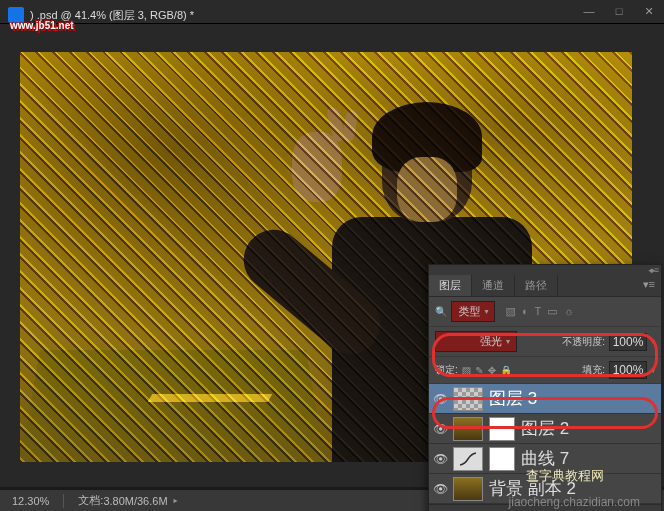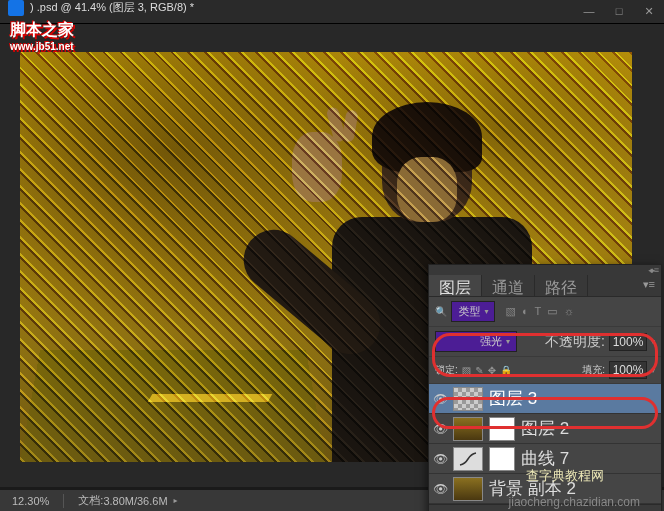--- a/index.html
+++ b/index.html
@@ -1,17 +1,17 @@
 <!DOCTYPE html>
 <html><head>
 <meta charset="utf-8">
 <style>
 *{margin:0;padding:0;box-sizing:border-box;font-family:"Microsoft YaHei",sans-serif}
 body{background:#1a1a1a;width:664px;height:511px;overflow:hidden;position:relative;color:#ccc;font-size:11px}
-.titlebar{height:24px;background:#2a2a2a;border-bottom:1px solid #000;display:flex;align-items:flex-start;padding:0 8px;color:#ddd;font-size:11px}
+.titlebar{height:24px;background:#2a2a2a;border-bottom:1px solid #000;display:flex;align-items:flex-end;padding:0 8px;color:#ddd;font-size:11px}
 .ps-icon{width:16px;height:16px;background:#1473e6;border-radius:2px;margin-right:6px;display:inline-block}
 .win-controls{position:absolute;right:0;top:0;display:flex}
 .win-btn{width:30px;height:22px;display:flex;align-items:center;justify-content:center;color:#999}
 .watermark{position:absolute;left:10px;top:20px;z-index:5;color:#fff;font-weight:bold;font-size:16px;text-shadow:2px 2px 0 #d00,-1px -1px 0 #d00}
 .canvas-area{position:absolute;left:0;top:24px;right:0;bottom:24px;background:#282828;overflow:hidden}
 .canvas{position:absolute;left:20px;top:28px;width:612px;height:410px;background:linear-gradient(180deg,#b8910a 0%,#a88510 30%,#9b7a0f 55%,#8a6e12 75%,#6b5510 100%);overflow:hidden}
 .sky{position:absolute;inset:0;background:radial-gradient(ellipse 300px 180px at 150px 100px,rgba(60,40,0,.5),transparent),radial-gradient(ellipse 200px 120px at 480px 80px,rgba(70,50,0,.4),transparent)}
 .road{position:absolute;bottom:0;left:0;width:50%;height:35%;background:linear-gradient(180deg,#7a680a 0%,#6b5a10 100%);transform:perspective(400px) rotateX(25deg);transform-origin:bottom}
 .lane{position:absolute;bottom:60px;left:130px;width:120px;height:8px;background:#d4b020;transform:skewX(-30deg)}
 .person{position:absolute;right:90px;top:50px;width:280px;height:380px}
@@ -23,25 +23,25 @@
 .hand{position:absolute;top:30px;left:30px;width:50px;height:70px;background:#9a7540;border-radius:40%}
 .finger1{position:absolute;top:-25px;left:38px;width:12px;height:35px;background:#9a7540;border-radius:6px;transform:rotate(-15deg)}
 .finger2{position:absolute;top:-22px;left:52px;width:12px;height:32px;background:#9a7540;border-radius:6px;transform:rotate(10deg)}
 .ants{position:absolute;inset:0;pointer-events:none;opacity:.5;background-image:repeating-linear-gradient(45deg,#000 0 2px,#fff 2px 4px,transparent 4px 12px);mix-blend-mode:overlay}
 .statusbar{position:absolute;left:0;bottom:0;right:0;height:22px;background:#383838;border-top:1px solid #1a1a1a;display:flex;align-items:center;padding:0 12px;font-size:11px;color:#bbb}
 .sb-sep{width:1px;height:14px;background:#555;margin:0 14px}
 .panel{position:absolute;right:2px;top:264px;width:234px;background:#454545;border:1px solid #222;box-shadow:-2px 2px 8px rgba(0,0,0,.5);z-index:10}
 .panel-drag{height:10px;background:#383838;display:flex;align-items:center;justify-content:flex-end;padding-right:4px}
 .panel-drag span{color:#888;font-size:9px;letter-spacing:-2px}
 .tabs{display:flex;background:#383838;height:22px;border-bottom:1px solid #2a2a2a}
-.tab{padding:3px 10px;font-size:16px;color:#999;border-right:1px solid #2a2a2a}
+.tab{padding:3px 10px;font-size:11px;color:#999;border-right:1px solid #2a2a2a}
 .tab.active{background:#454545;color:#ddd}
 .panel-menu{margin-left:auto;padding:3px 6px;color:#999}
 .row{display:flex;align-items:center;padding:4px 6px;gap:4px;border-bottom:1px solid #3a3a3a}
-.dd{background:#4c1d95;border:1px solid #222;padding:2px 6px;font-size:11px;display:flex;align-items:center;gap:4px;color:#ccc}
+.dd{background:#7f1d1d;border:1px solid #222;padding:2px 6px;font-size:11px;display:flex;align-items:center;gap:4px;color:#ccc}
 .filter-icons{display:flex;gap:6px;margin-left:6px;color:#888}
 .filter-icons span{font-size:11px}
 .red-ring{position:absolute;border:3px solid #e03030;border-radius:18px;pointer-events:none;z-index:15}
 .ring1{left:3px;top:68px;width:226px;height:44px}
 .ring2{left:3px;top:132px;width:226px;height:32px}
 .num-input{background:#353535;border:1px solid #222;width:38px;text-align:center;padding:1px;font-size:12px;color:#ddd}
 .lock-icons{display:flex;gap:4px;color:#999;font-size:10px}
 .layers{max-height:120px;overflow:hidden}
 .layer{display:flex;align-items:center;height:30px;border-bottom:1px solid #333;padding:0 4px;gap:6px}
 .layer.sel{background:#5a7aa0}
@@ -64,21 +64,20 @@
   <span class="ps-icon"></span>
   <span>) .psd @ 41.4% (图层 3, RGB/8) *</span>
   <div class="win-controls">
     <div class="win-btn">—</div>
     <div class="win-btn">□</div>
     <div class="win-btn">✕</div>
   </div>
 </div>
 
 <div class="watermark">
-  <div>脚本之家</div>
   <div style="font-size:10px">www.jb51.net</div>
 </div>
 
 <div class="canvas-area">
   <div class="canvas">
     <div class="sky"></div>
     <div class="road"></div>
     <div class="lane"></div>
     <div class="person">
       <div class="jacket"></div>
@@ -120,21 +119,21 @@
       <span>☼</span>
     </div>
   </div>
 
   <div class="red-ring ring1"></div>
   <div class="row">
     <div class="dd" style="width:82px;justify-content:flex-end">
       <span>强光</span>
       <span class="chev">▾</span>
     </div>
-    <span style="margin-left:auto;font-size:14px">不透明度:</span>
+    <span style="margin-left:auto;font-size:10px">不透明度:</span>
     <div class="num-input">100%</div>
     <span class="chev">▾</span>
   </div>
 
   <div class="row">
     <span style="font-size:10px">锁定:</span>
     <div class="lock-icons">
       <span>▧</span>
       <span>✎</span>
       <span>✥</span>

